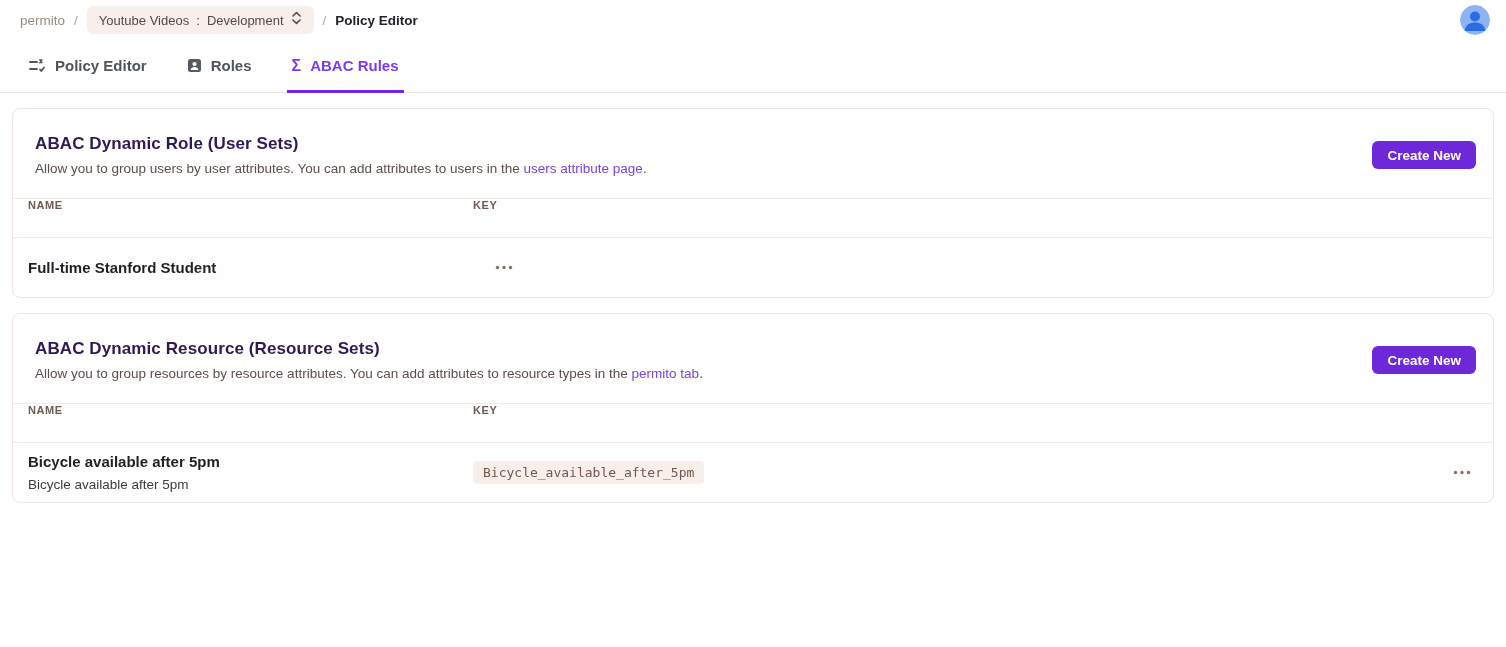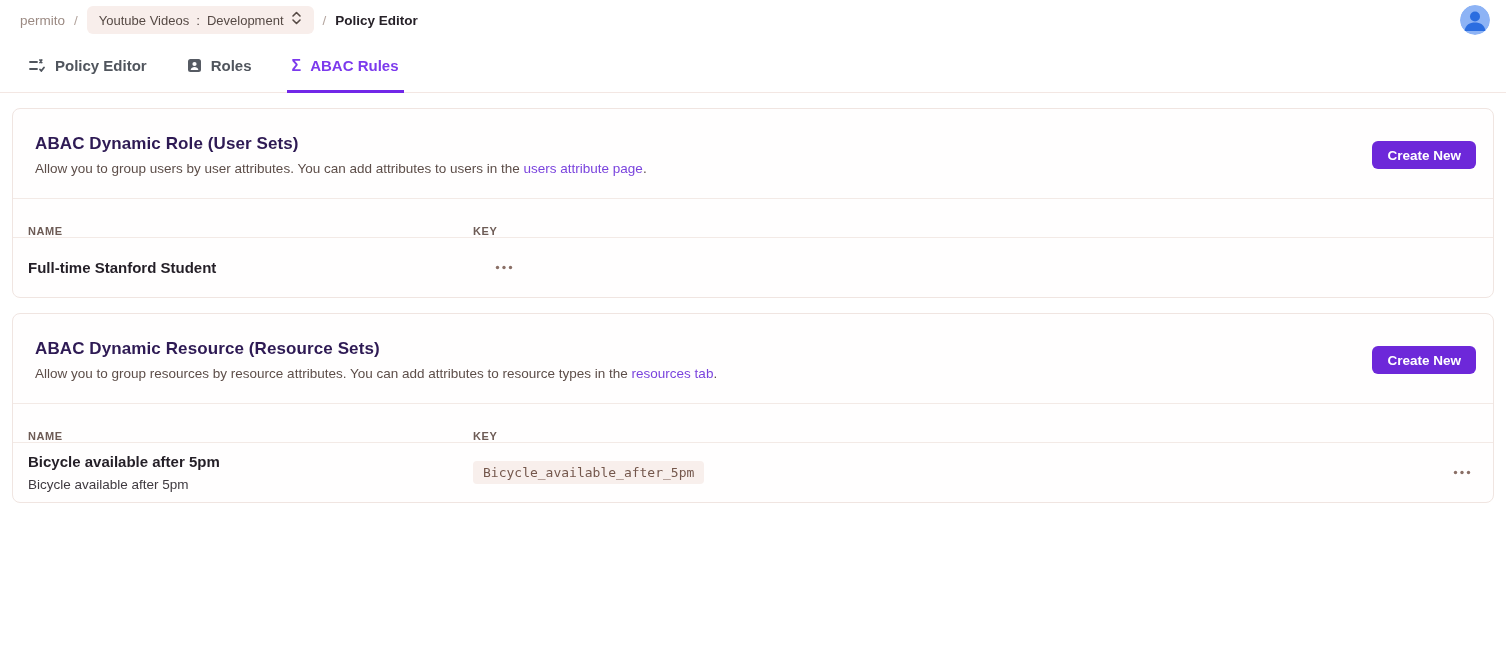--- a/index.html
+++ b/index.html
@@ -33,21 +33,21 @@
     background: #fffefe; overflow: hidden; }
   .card-head { display: flex; align-items: center; justify-content: space-between;
     padding: 25px 17px 22px 22px; }
   .card-title { font-size: 17px; font-weight: 700; color: #2e1a54; letter-spacing: .1px; }
   .card-desc { margin-top: 7px; font-size: 13.5px; color: #5d4e49; }
   .card-desc .link { color: #7a43dd; cursor: pointer; }
   .btn-primary { flex: none; background: #6d28d9; color: #ffffff; border: none;
     border-radius: 6px; height: 28px; padding: 0 15px; font-size: 13.5px;
     font-weight: 600; font-family: "Liberation Sans", sans-serif; cursor: pointer; }
 
-  .tbl-header { display: flex; align-items: flex-end; height: 40px;
+  .tbl-header { display: flex; align-items: flex-start; height: 40px;
     border-top: 1px solid #f3eae6; border-bottom: 1px solid #f3eae6; }
   .th { font-size: 11px; font-weight: 600; letter-spacing: .6px; color: #6d5b55;
     text-transform: uppercase; }
   .col-name { width: 460px; padding-left: 15px; flex: none; }
   .col-key { flex: 1; }
   .col-actions { flex: none; width: 62px; display: flex; justify-content: center; }
 
   .tbl-row { display: flex; align-items: center; min-height: 59px; padding: 10px 0; cursor: pointer; }
   .row-name { font-size: 15px; font-weight: 700; color: #241f27; }
   .row-sub { margin-top: 7px; font-size: 13.5px; color: #3f3a40; font-weight: 400; }
@@ -140,21 +140,21 @@
         </svg>
       </button>
     </div>
   </div>
 </div>
 
 <div class="card">
   <div class="card-head">
     <div>
       <div class="card-title">ABAC Dynamic Resource (Resource Sets)</div>
-      <div class="card-desc"><span>Allow you to group resources by resource attributes. You can add attributes to resource types in the </span><span class="link">resources tab</span><span>.</span></div>
+      <div class="card-desc"><span>Allow you to group resources by resource attributes. You can add attributes to resource types in the </span><span class="link">permito tab</span><span>.</span></div>
     </div>
     <button class="btn-primary">Create New</button>
   </div>
   <div class="tbl-header">
     <div class="th col-name">Name</div>
     <div class="th col-key">Key</div>
     <div class="col-actions"></div>
   </div>
   <div class="tbl-row">
     <div class="col-name">

